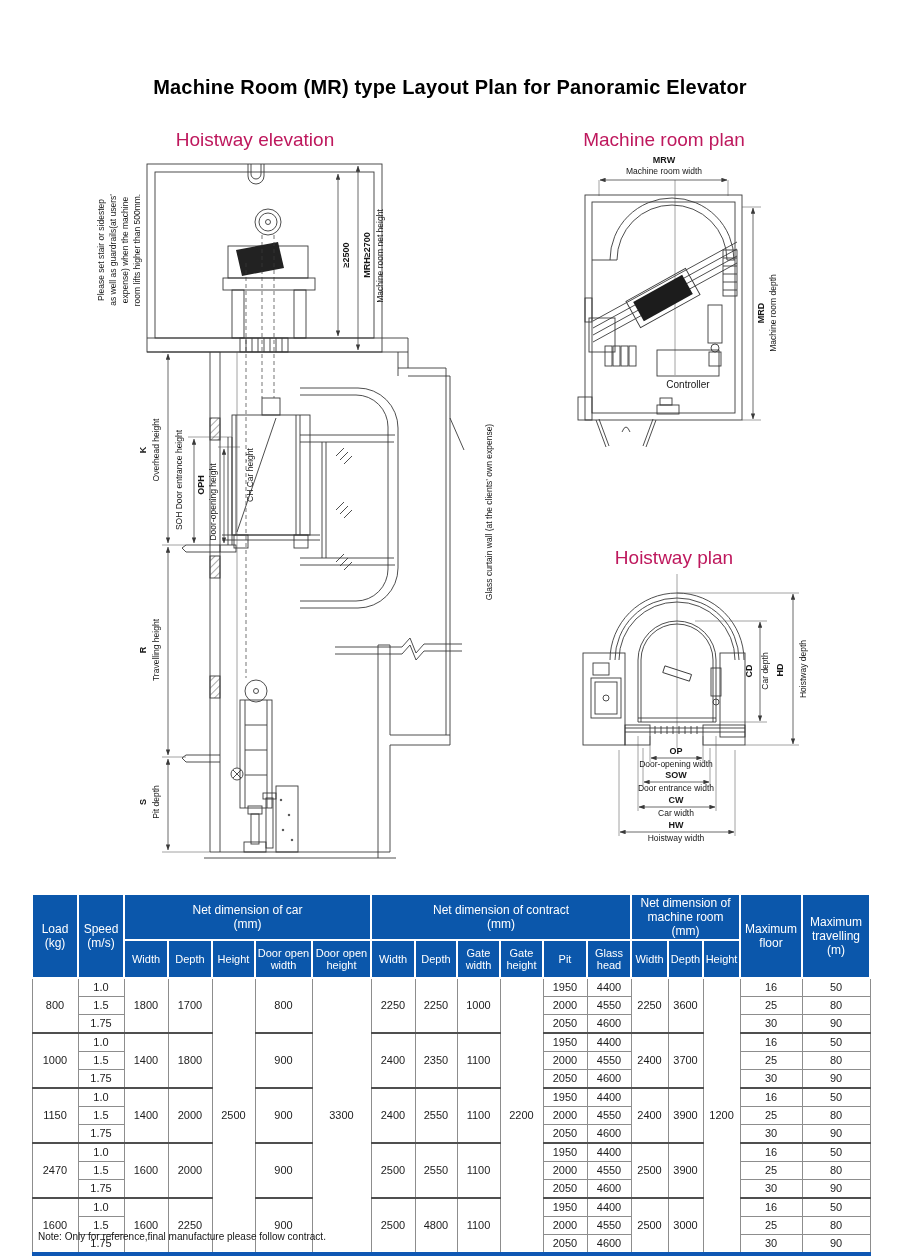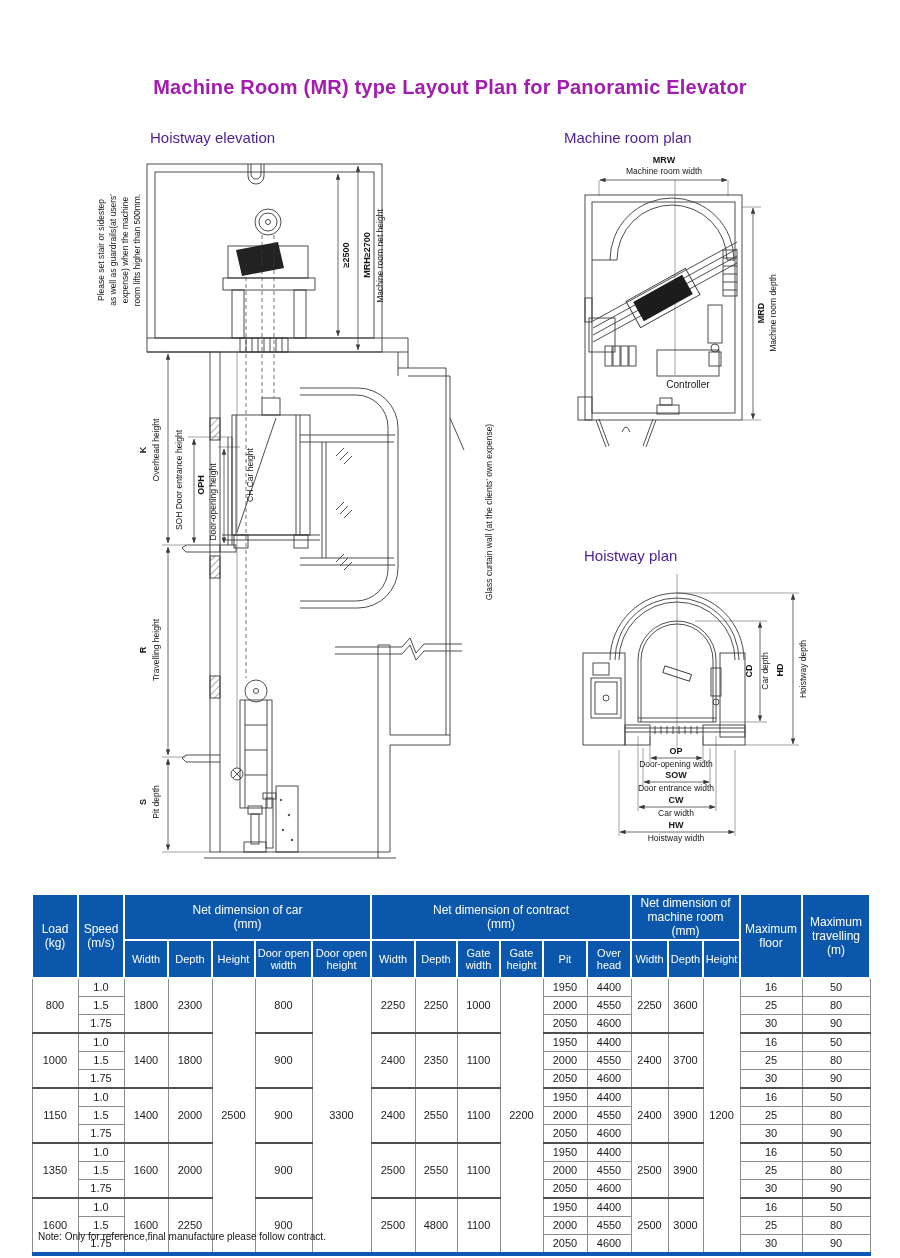--- a/index.html
+++ b/index.html
@@ -1,21 +1,21 @@
 <!DOCTYPE html>
 <html><head>
 <meta charset="utf-8">
 <style>
   html,body{margin:0;padding:0}
   body{width:900px;height:1258px;position:relative;background:#fff;
        font-family:"Liberation Sans",sans-serif;overflow:hidden}
   .abs{position:absolute}
   #main-title{position:absolute;top:63px;left:0;width:100%;text-align:center;
-              font-size:20px;font-weight:700;color:#a21caf;letter-spacing:.2px}
-  .dtitle{position:absolute;font-size:15px;color:#4c1d95;font-weight:500}
+              font-size:20px;font-weight:700;color:#000000;letter-spacing:.2px}
+  .dtitle{position:absolute;font-size:19px;color:#be185d;text-align:center;font-weight:500}
   svg{overflow:visible}
   svg .ln{stroke:#3a3a3a;fill:none;stroke-width:.9}
   svg .thin{stroke-width:.55;stroke:#555}
   svg .dim{stroke:#3a3a3a;fill:none;stroke-width:.75}
   svg .dash{stroke-dasharray:4 3;stroke-width:.7}
   svg text{fill:#161616;font-family:"Liberation Sans",sans-serif;font-size:8.5px;stroke:none}
   svg text.code{font-weight:700;font-size:9px}
   #spec-table{position:absolute;left:31px;top:893px;width:838px;border-collapse:collapse;
               table-layout:fixed;border-bottom:4px solid #0e57b4}
   #spec-table th{background:#0b57ab;color:#fff;border:2px solid #fff;font-weight:400;
@@ -411,33 +411,33 @@
 width</th>
         <th class="sh">Door open
 height</th>
         <th class="sh">Width</th>
         <th class="sh">Depth</th>
         <th class="sh">Gate
 width</th>
         <th class="sh">Gate
 height</th>
         <th class="sh">Pit</th>
-        <th class="sh">Over
+        <th class="sh">Glass
 head</th>
         <th class="sh">Width</th>
         <th class="sh">Depth</th>
         <th class="sh">Height</th>
       </tr>
     </thead>
     <tbody>
       <tr>
         <td rowspan="3" class="gend">800</td>
         <td>1.0</td>
         <td rowspan="3" class="gend">1800</td>
-        <td rowspan="3" class="gend">2300</td>
+        <td rowspan="3" class="gend">1700</td>
         <td rowspan="15">2500</td>
         <td rowspan="3" class="gend">800</td>
         <td rowspan="15">3300</td>
         <td rowspan="3" class="gend">2250</td>
         <td rowspan="3" class="gend">2250</td>
         <td rowspan="3" class="gend">1000</td>
         <td rowspan="15">2200</td>
         <td>1950</td>
         <td>4400</td>
         <td rowspan="3" class="gend">2250</td>
@@ -514,21 +514,21 @@
         <td>80</td>
       </tr>
       <tr>
         <td class="gend">1.75</td>
         <td class="gend">2050</td>
         <td class="gend">4600</td>
         <td class="gend">30</td>
         <td class="gend">90</td>
       </tr>
       <tr>
-        <td rowspan="3" class="gend">1350</td>
+        <td rowspan="3" class="gend">2470</td>
         <td>1.0</td>
         <td rowspan="3" class="gend">1600</td>
         <td rowspan="3" class="gend">2000</td>
         <td rowspan="3" class="gend">900</td>
         <td rowspan="3" class="gend">2500</td>
         <td rowspan="3" class="gend">2550</td>
         <td rowspan="3" class="gend">1100</td>
         <td>1950</td>
         <td>4400</td>
         <td rowspan="3" class="gend">2500</td>

